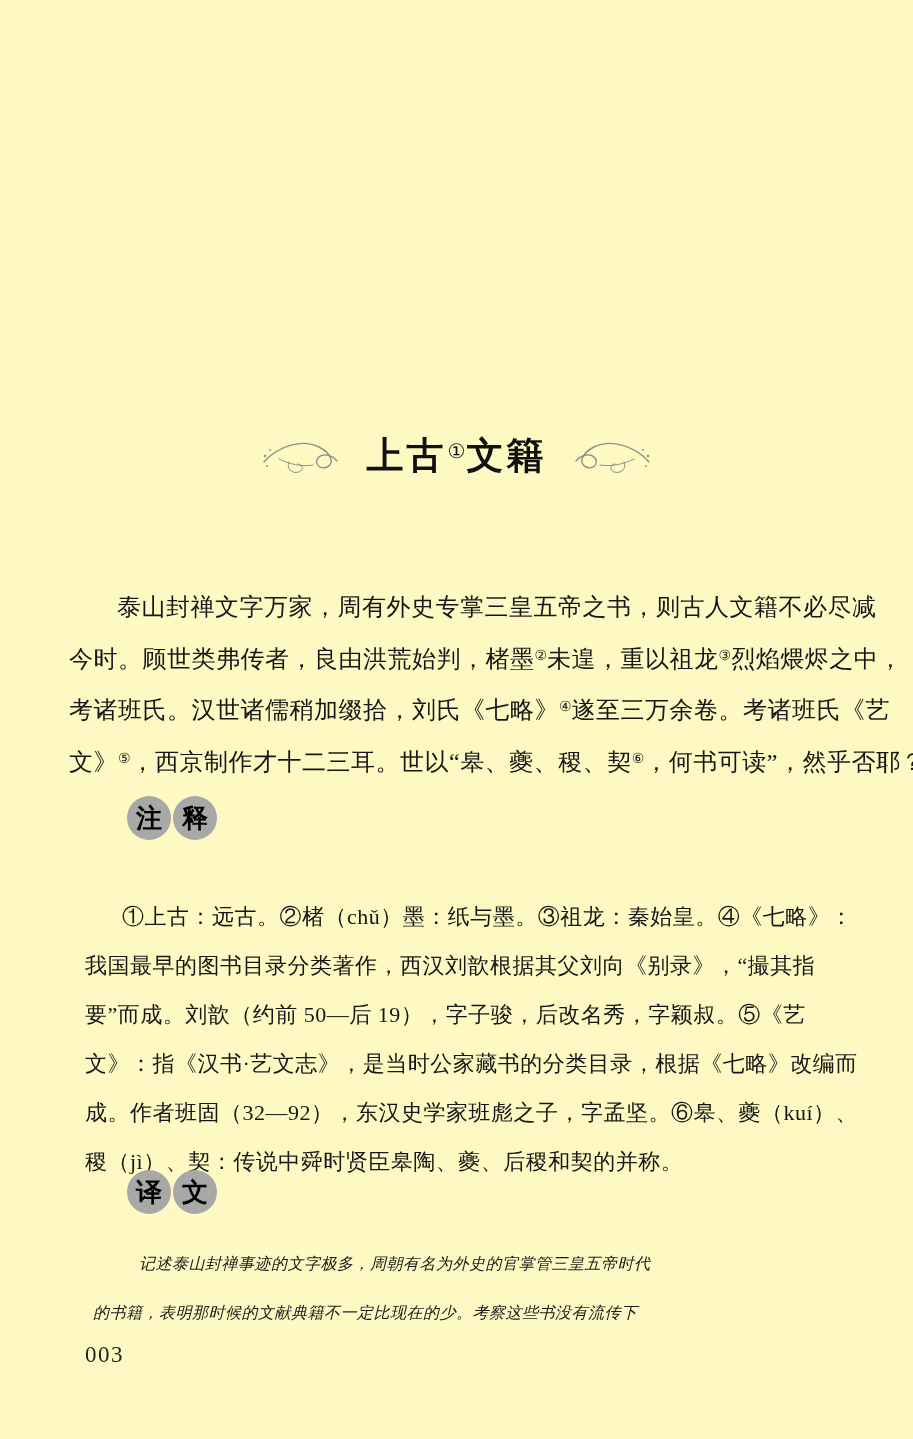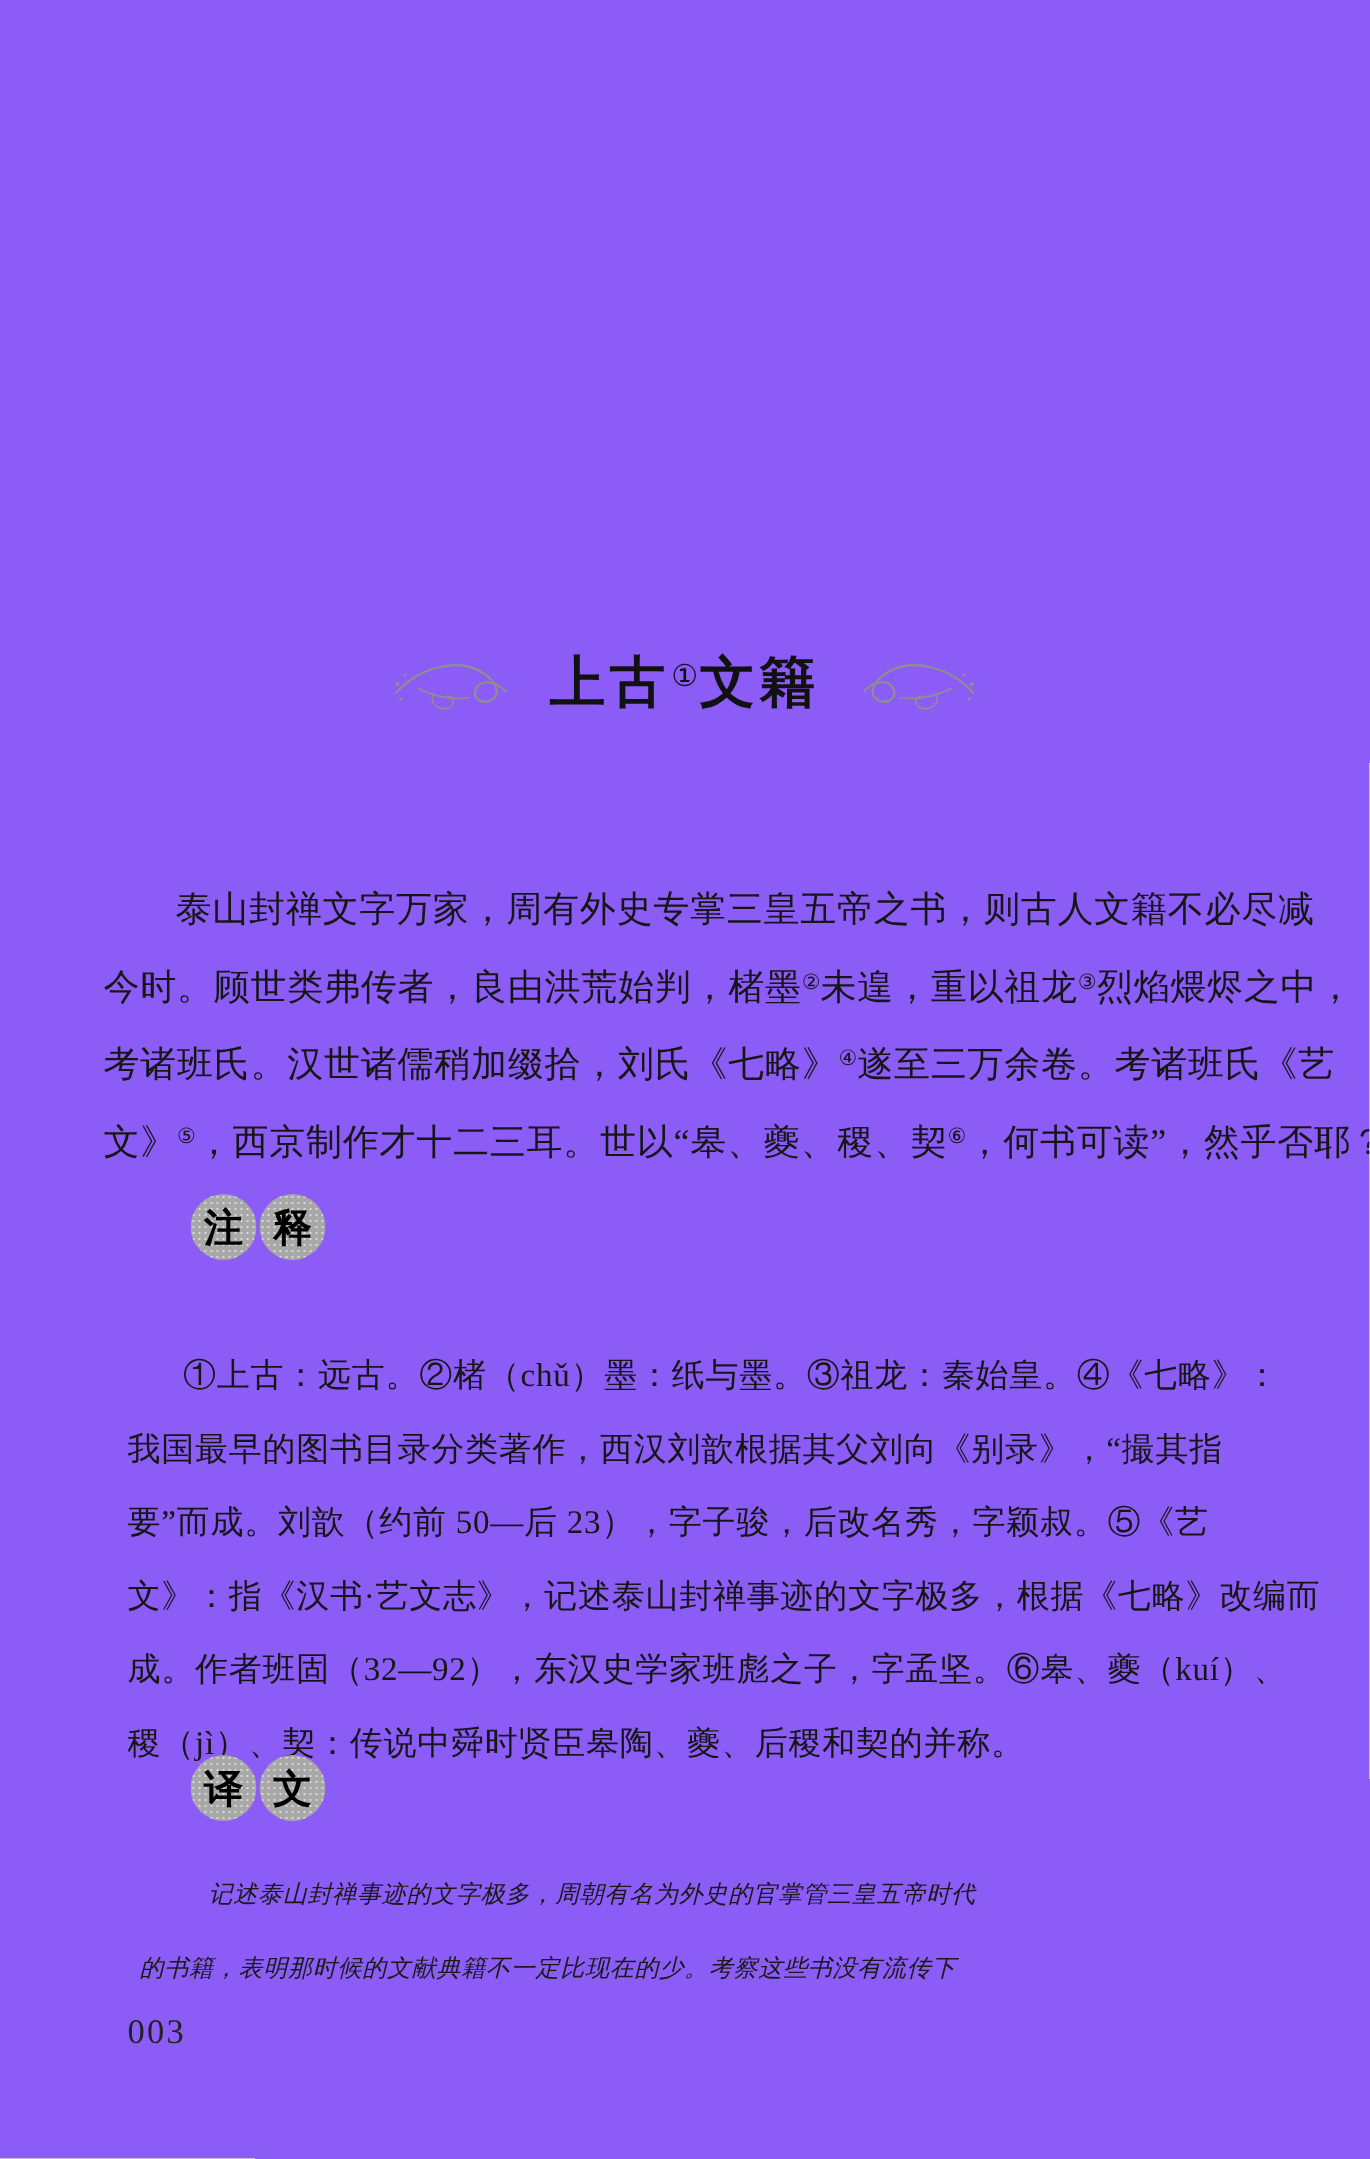--- a/index.html
+++ b/index.html
@@ -1,19 +1,19 @@
 <!DOCTYPE html>
 <html><head>
 <meta charset="utf-8">
 <style>
   html,body{margin:0;padding:0;background:#ffffff;}
   .page{
     position:relative;
     width:913px;height:1439px;
-    background:#8b5cf6;
+    background:#fef9c3;
     font-family:"Liberation Serif","DejaVu Serif",serif;
     color:#1b1b1b;
     overflow:hidden;
   }
   
   .title-row{
     position:absolute;top:434px;left:0;width:100%;
     display:flex;align-items:center;justify-content:center;gap:26px;
   }
   .title{
@@ -107,22 +107,22 @@
   </div>
 
   <div class="badge badge-zhushi">
     <span class="badge-circle">注</span>
     <span class="badge-circle">释</span>
   </div>
 
   <div class="annotation">
     <div class="line indent-sm">①上古：远古。②楮（chǔ）墨：纸与墨。③祖龙：秦始皇。④《七略》：</div>
     <div class="line">我国最早的图书目录分类著作，西汉刘歆根据其父刘向《别录》，“撮其指</div>
-    <div class="line">要”而成。刘歆（约前 50—后 23），字子骏，后改名秀，字颖叔。⑤《艺</div>
-    <div class="line">文》：指《汉书·艺文志》，记述泰山封禅事迹的文字极多，根据《七略》改编而</div>
+    <div class="line">要”而成。刘歆（约前 50—后 19），字子骏，后改名秀，字颖叔。⑤《艺</div>
+    <div class="line">文》：指《汉书·艺文志》，是当时公家藏书的分类目录，根据《七略》改编而</div>
     <div class="line">成。作者班固（32—92），东汉史学家班彪之子，字孟坚。⑥皋、夔（kuí）、</div>
     <div class="line">稷（jì）、契：传说中舜时贤臣皋陶、夔、后稷和契的并称。</div>
   </div>
 
   <div class="badge badge-yiwen">
     <span class="badge-circle">译</span>
     <span class="badge-circle">文</span>
   </div>
 
   <div class="translation">

